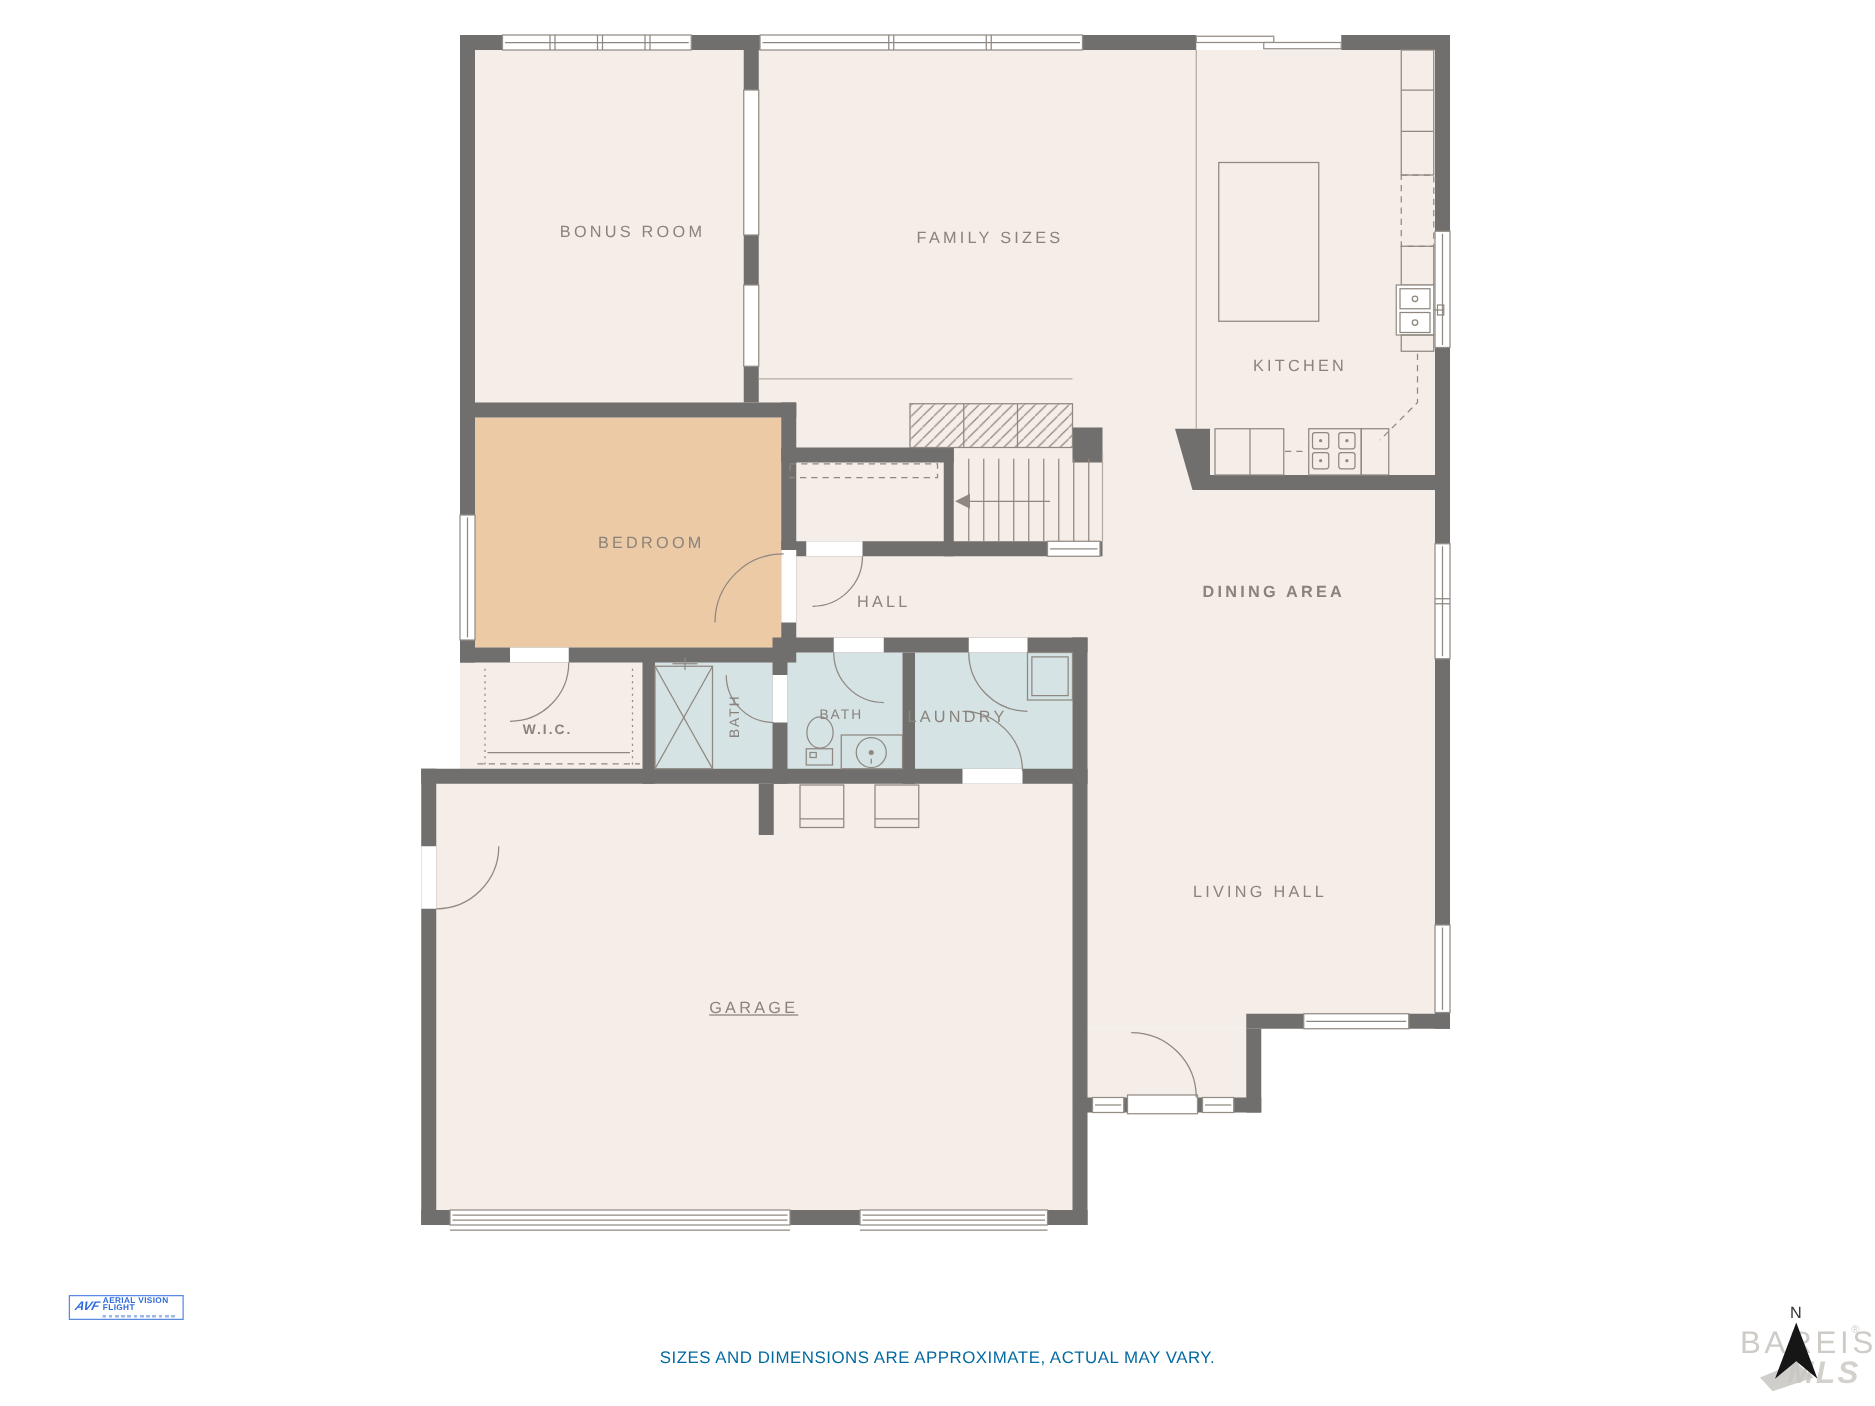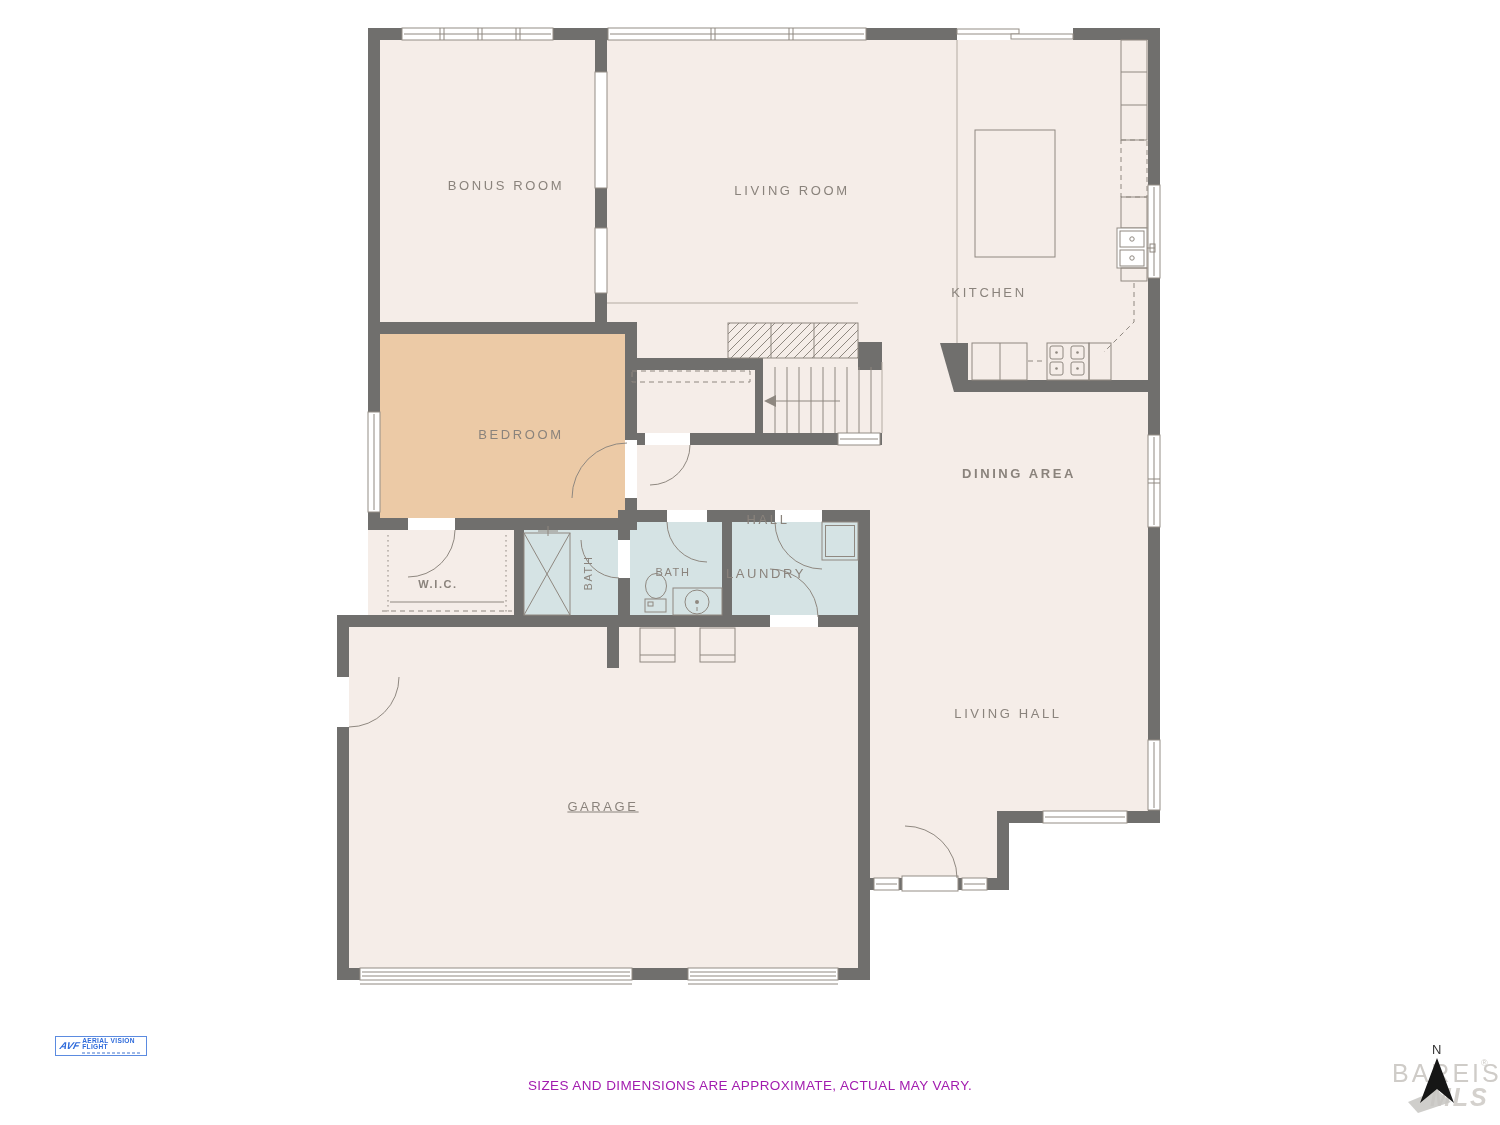--- a/index.html
+++ b/index.html
@@ -24,21 +24,21 @@
   .thin{stroke:var(--thin);stroke-width:1;fill:none;}
   .dash{stroke-dasharray:5 4;}
   .dots{stroke-dasharray:1.6 3.4;}
   .win{fill:#ffffff;stroke:#948d85;stroke-width:1;}
   .whitegap{fill:#ffffff;stroke:none;}
   .room-label{position:absolute;transform:translate(-50%,-50%);color:var(--label);
       font-size:13px;letter-spacing:2.6px;white-space:nowrap;font-weight:400;}
   .room-label.small{font-size:11px;letter-spacing:1.6px;}
   .room-label.vertical{transform:translate(-50%,-50%) rotate(-90deg);}
   .disclaimer{position:absolute;left:0;top:1078px;width:100%;text-align:center;
-      color:#a21caf;font-size:13.5px;letter-spacing:.4px;}
+      color:#0369a1;font-size:13.5px;letter-spacing:.4px;}
   .avf-logo{position:absolute;left:55px;top:1036px;width:92px;height:20px;
       border:1px solid #5b8be0;background:#fff;display:flex;align-items:center;
       gap:3px;padding:0 4px;box-sizing:border-box;}
   .avf-mark{font-style:italic;font-weight:900;font-size:10px;color:#2f6bdb;
       transform:skewX(-14deg);line-height:1;}
   .avf-text{display:flex;flex-direction:column;justify-content:center;}
   .avf-brand{font-size:6.6px;font-weight:700;color:#2f6bdb;letter-spacing:.3px;line-height:1;}
   .avf-tagline-bar{height:2px;width:58px;margin-top:1.5px;
       background:repeating-linear-gradient(90deg,#9db8e8 0 3px,transparent 3px 5px);}
   .compass-n{font-size:13px;fill:#333;}
@@ -310,24 +310,24 @@
   </g>
   <g>
     <polygon points="1408,1102 1437,1090 1451,1102 1418,1113" fill="#c7c5c2" opacity="0.85"></polygon>
     <path d="M1437,1058 L1420,1103 L1437,1089 L1454,1103 Z" fill="#161616"></path>
     <text class="compass-n" x="1432" y="1054">N</text>
   </g>
 </svg>
 
 <div>
       <div class="room-label" style="left: 486px; top: 185px; margin-left: 20px;">BONUS ROOM</div>
-      <div class="room-label" style="left: 792px; top: 190px;">LIVING ROOM</div>
-      <div class="room-label" style="left: 989px; top: 292px;">KITCHEN</div>
+      <div class="room-label" style="left: 792px; top: 190px;">FAMILY SIZES</div>
+      <div class="room-label" style="left: 1040px; top: 292px;">KITCHEN</div>
       <div class="room-label" style="left: 497px; top: 434px; margin-left: 24px;">BEDROOM</div>
-      <div class="room-label" style="left: 768px; top: 481px; margin-top: 38px;">HALL</div>
+      <div class="room-label" style="left: 707px; top: 481px;">HALL</div>
       <div class="room-label" style="left: 1019px; top: 473px; font-weight: bold;">DINING AREA</div>
       <div class="room-label small" style="left: 438px; top: 584px; font-weight: bold;">W.I.C.</div>
       <div class="room-label small vertical" style="left: 588px; top: 573px;">BATH</div>
       <div class="room-label small" style="left: 673px; top: 572px;">BATH</div>
       <div class="room-label" style="left: 766px; top: 573px;">LAUNDRY</div>
       <div class="room-label" style="left: 603px; top: 806px; text-decoration: underline;">GARAGE</div>
       <div class="room-label" style="left: 1008px; top: 713px;">LIVING HALL</div>
     </div>
 
 <div class="disclaimer">SIZES AND DIMENSIONS ARE APPROXIMATE, ACTUAL MAY VARY.</div>

